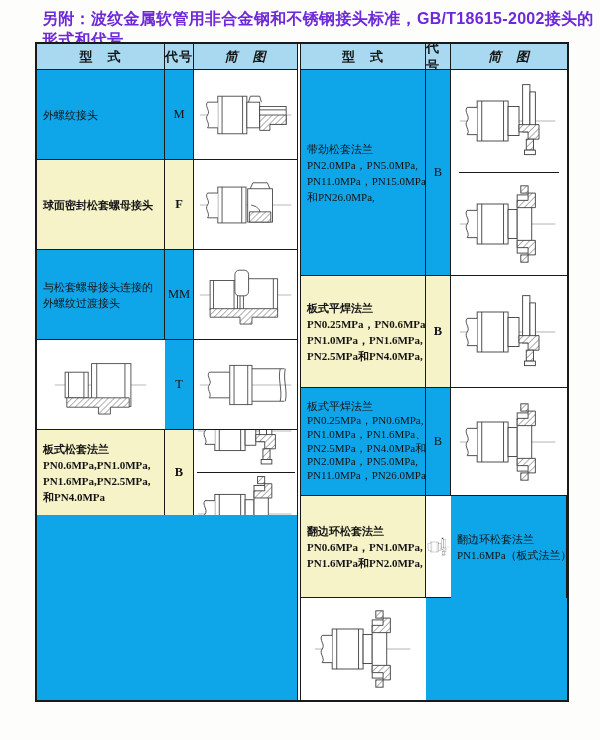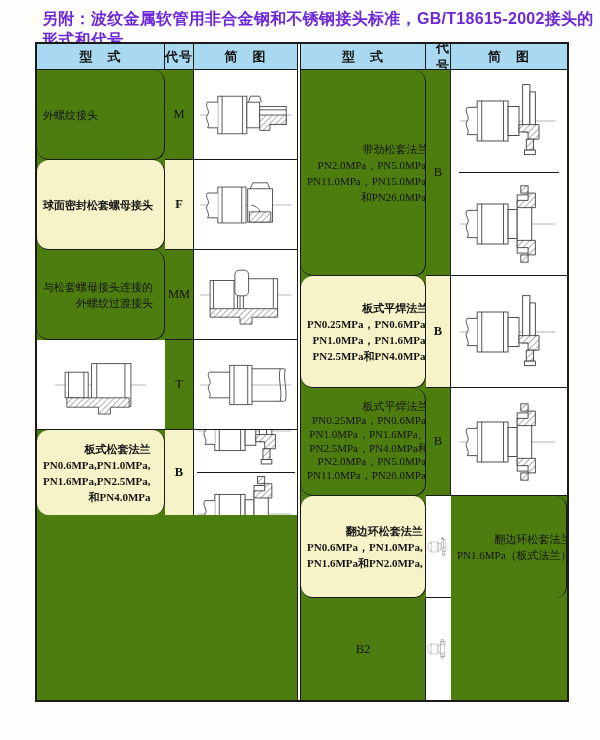--- a/index.html
+++ b/index.html
@@ -11,30 +11,30 @@
   }
   .note{
     position:absolute;left:42px;top:9px;width:560px;
     font-family:"Liberation Sans", sans-serif;
     font-weight:bold;font-size:16px;letter-spacing:.3px;color:#6d28d9;
   }
   .table-wrap{
     position:absolute;left:35px;top:42px;display:flex;
     border:2px solid var(--border,#1a1a1a);background:#fff;
   }
-  .half{display:grid;background:#4d7c0f;text-align:right;}
+  .half{display:grid;background:#0ea5e9;}
   .half-left{grid-template-columns:128px 29px 103px;grid-template-rows:26px 90px 90px 90px 90px 85px 185px;}
   .half-right{grid-template-columns:125px 25px 116px;grid-template-rows:26px 206px 112px 108px 102px 102px;}
   .divider{width:2px;background:#fff;border-left:1px solid var(--border,#1a1a1a);border-right:1px solid var(--border,#1a1a1a);}
   .c{border-right:1px solid var(--border,#1a1a1a);border-bottom:1px solid var(--border,#1a1a1a);box-sizing:border-box;overflow:hidden;}
-  .lc{border-right:none;}
+  .lc{border-right:none;font-style:italic;}
   .lr{border-bottom:none;}
   .hd{background:var(--header-bg,#a9d9f1);display:flex;align-items:center;justify-content:center;
       font-weight:bold;font-size:13px;letter-spacing:1px;}
-  .type{display:flex;align-items:center;padding:20px 6px;font-size:11px;line-height:16px;white-space:pre;border-radius:12px;}
+  .type{display:flex;align-items:center;padding:20px 6px;font-size:11px;line-height:16px;white-space:pre;}
   .type.tight{line-height:13.8px;}
   .code{display:flex;align-items:center;justify-content:center;font-size:12.5px;}
   .diag{display:flex;align-items:center;justify-content:center;background:#fff;}
   .hl{background:var(--highlight-bg,#f6f3c8);font-weight:bold;}
   .split{display:flex;flex-direction:column;padding:0;}
   .split .sub{flex:1;display:flex;align-items:center;justify-content:center;border-bottom:1px solid var(--border,#1a1a1a);}
   .split .sub:last-child{border-bottom:none;}
   
   .dg path,.dg rect,.dg line{stroke:#3f3f3f;stroke-width:1;fill:none;}
   .dg .f{fill:#ffffff;}
@@ -285,21 +285,20 @@
         <rect class="f" x="70" y="6" width="8" height="52"></rect>
         <rect class="f" x="78" y="14" width="6" height="44"></rect>
         <path class="h" d="M66 50 h22 v16 h-12 v-8 h-10 z"></path>
         <rect class="h" x="74" y="66" width="8" height="12"></rect>
         <rect class="f" x="72" y="78" width="12" height="5"></rect>
       </svg>
     </div>
 
     <div class="c type lr">翻边环松套法兰
 PN1.6MPa（板式法兰）</div>
-    <div class="c code lr">B2</div>
     <div class="c diag lc lr">
       <svg class="dg dg-f" viewBox="0 0 110 92">
         <line class="cl" x1="1" y1="46" x2="106" y2="46"></line>
         <rect class="f" x="20" y="24" width="34" height="44"></rect>
         <line x1="25" y1="24" x2="25" y2="68"></line>
           <line x1="49" y1="24" x2="49" y2="68"></line>
         <path class="f" d="M20 31 H9 c-4 5 4 10 0 15 c-4 5 4 10 0 15 H20"></path>
         <rect class="f" x="54" y="30" width="10" height="32"></rect>
         <rect class="f" x="64" y="14" width="16" height="64"></rect>
         <path class="h" d="M64 20 h12 v-8 h8 v16 h-20 z"></path>

